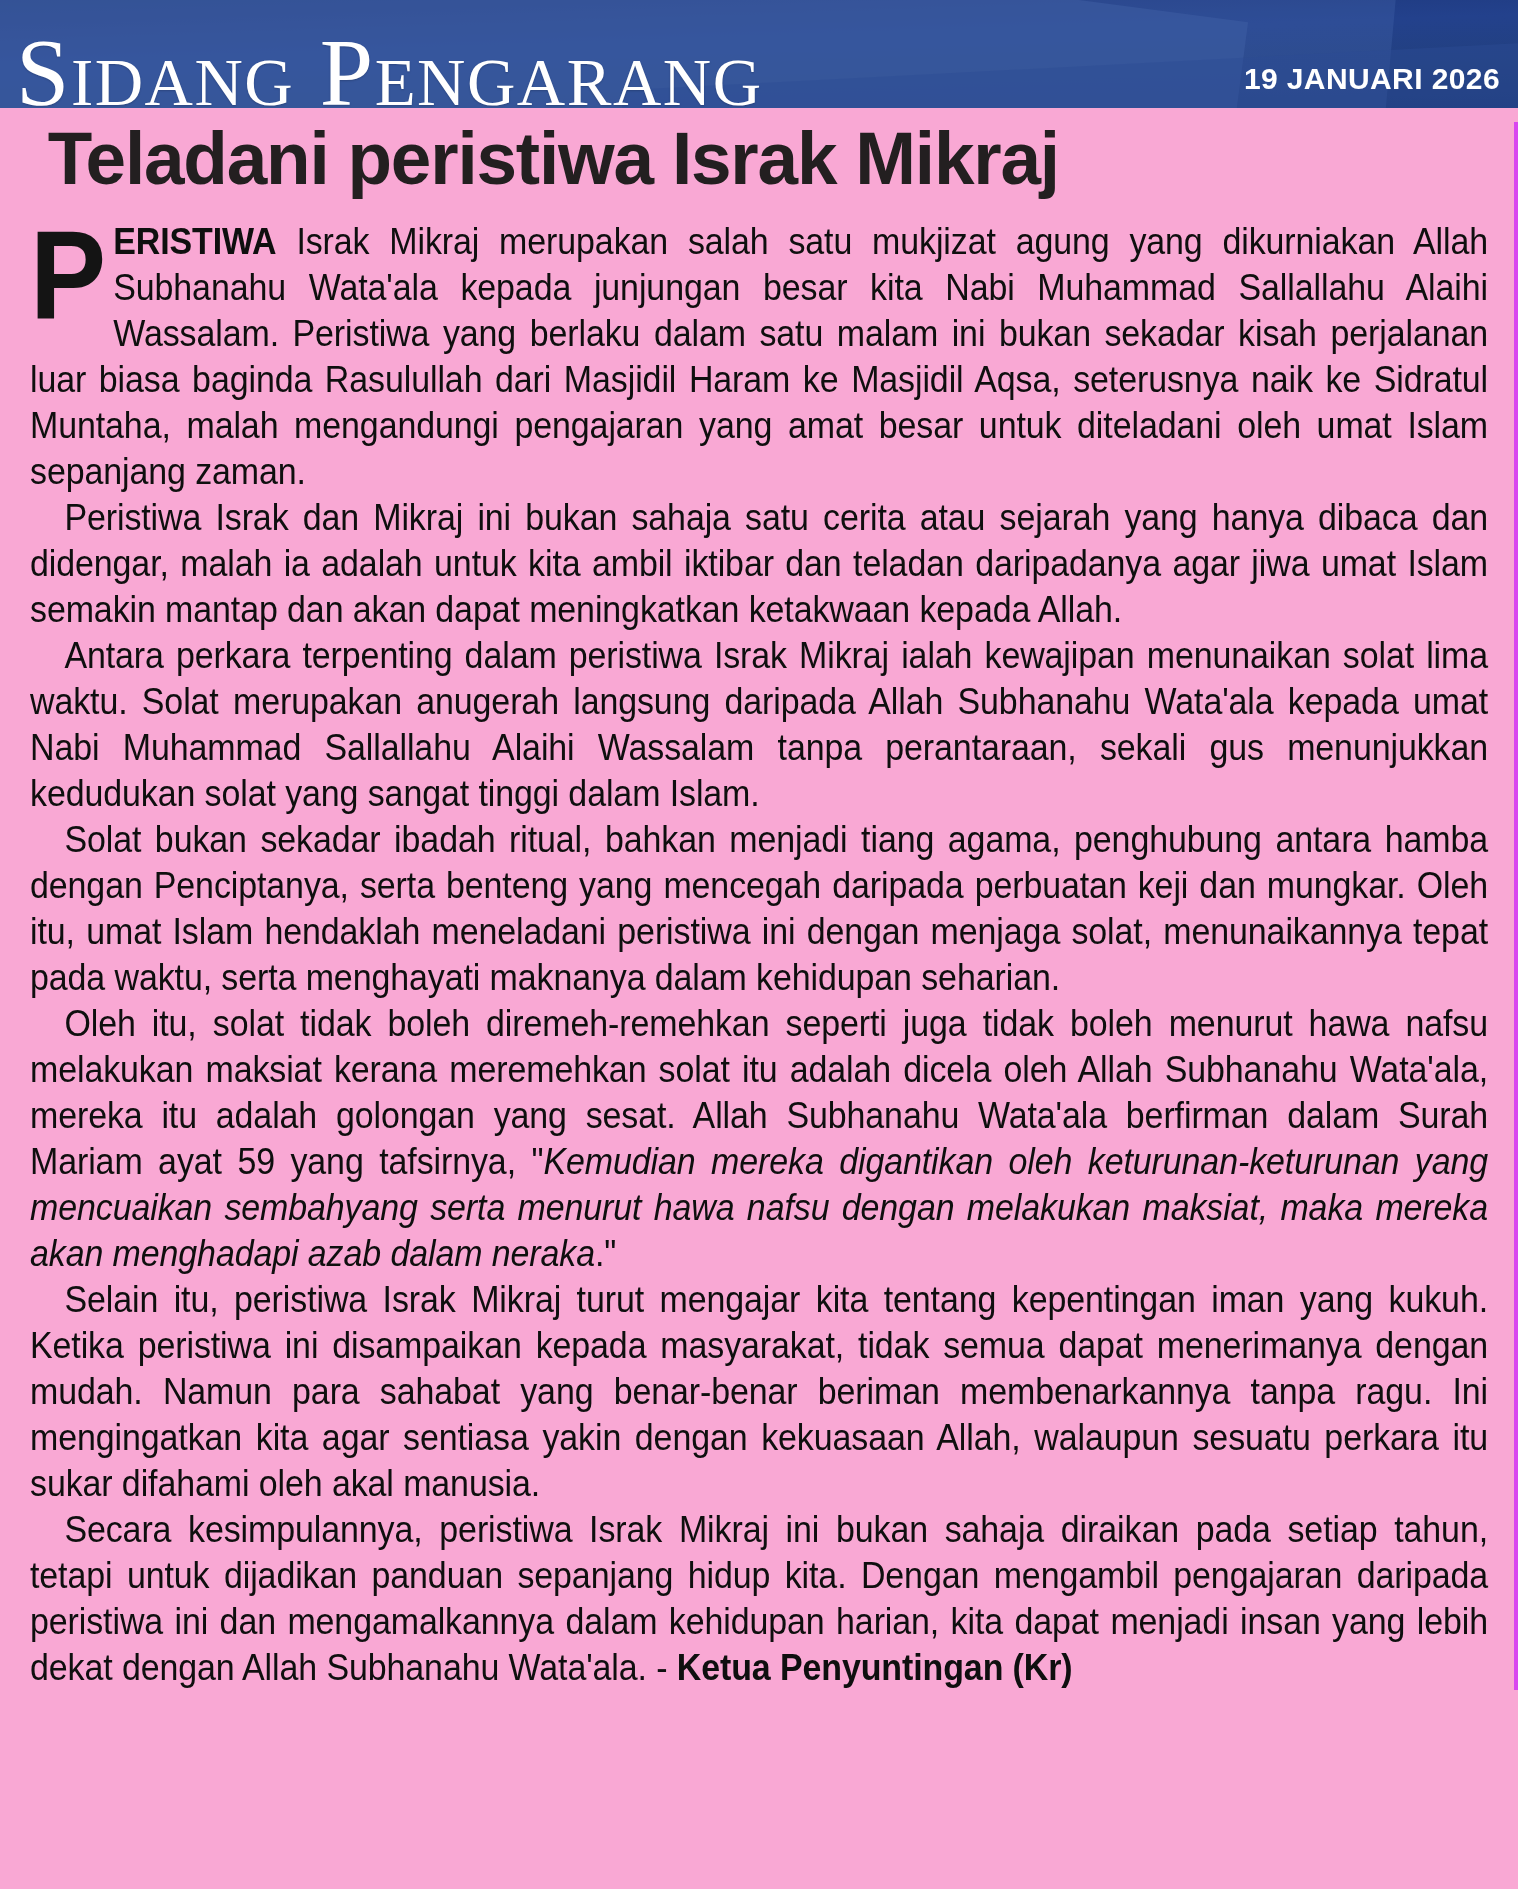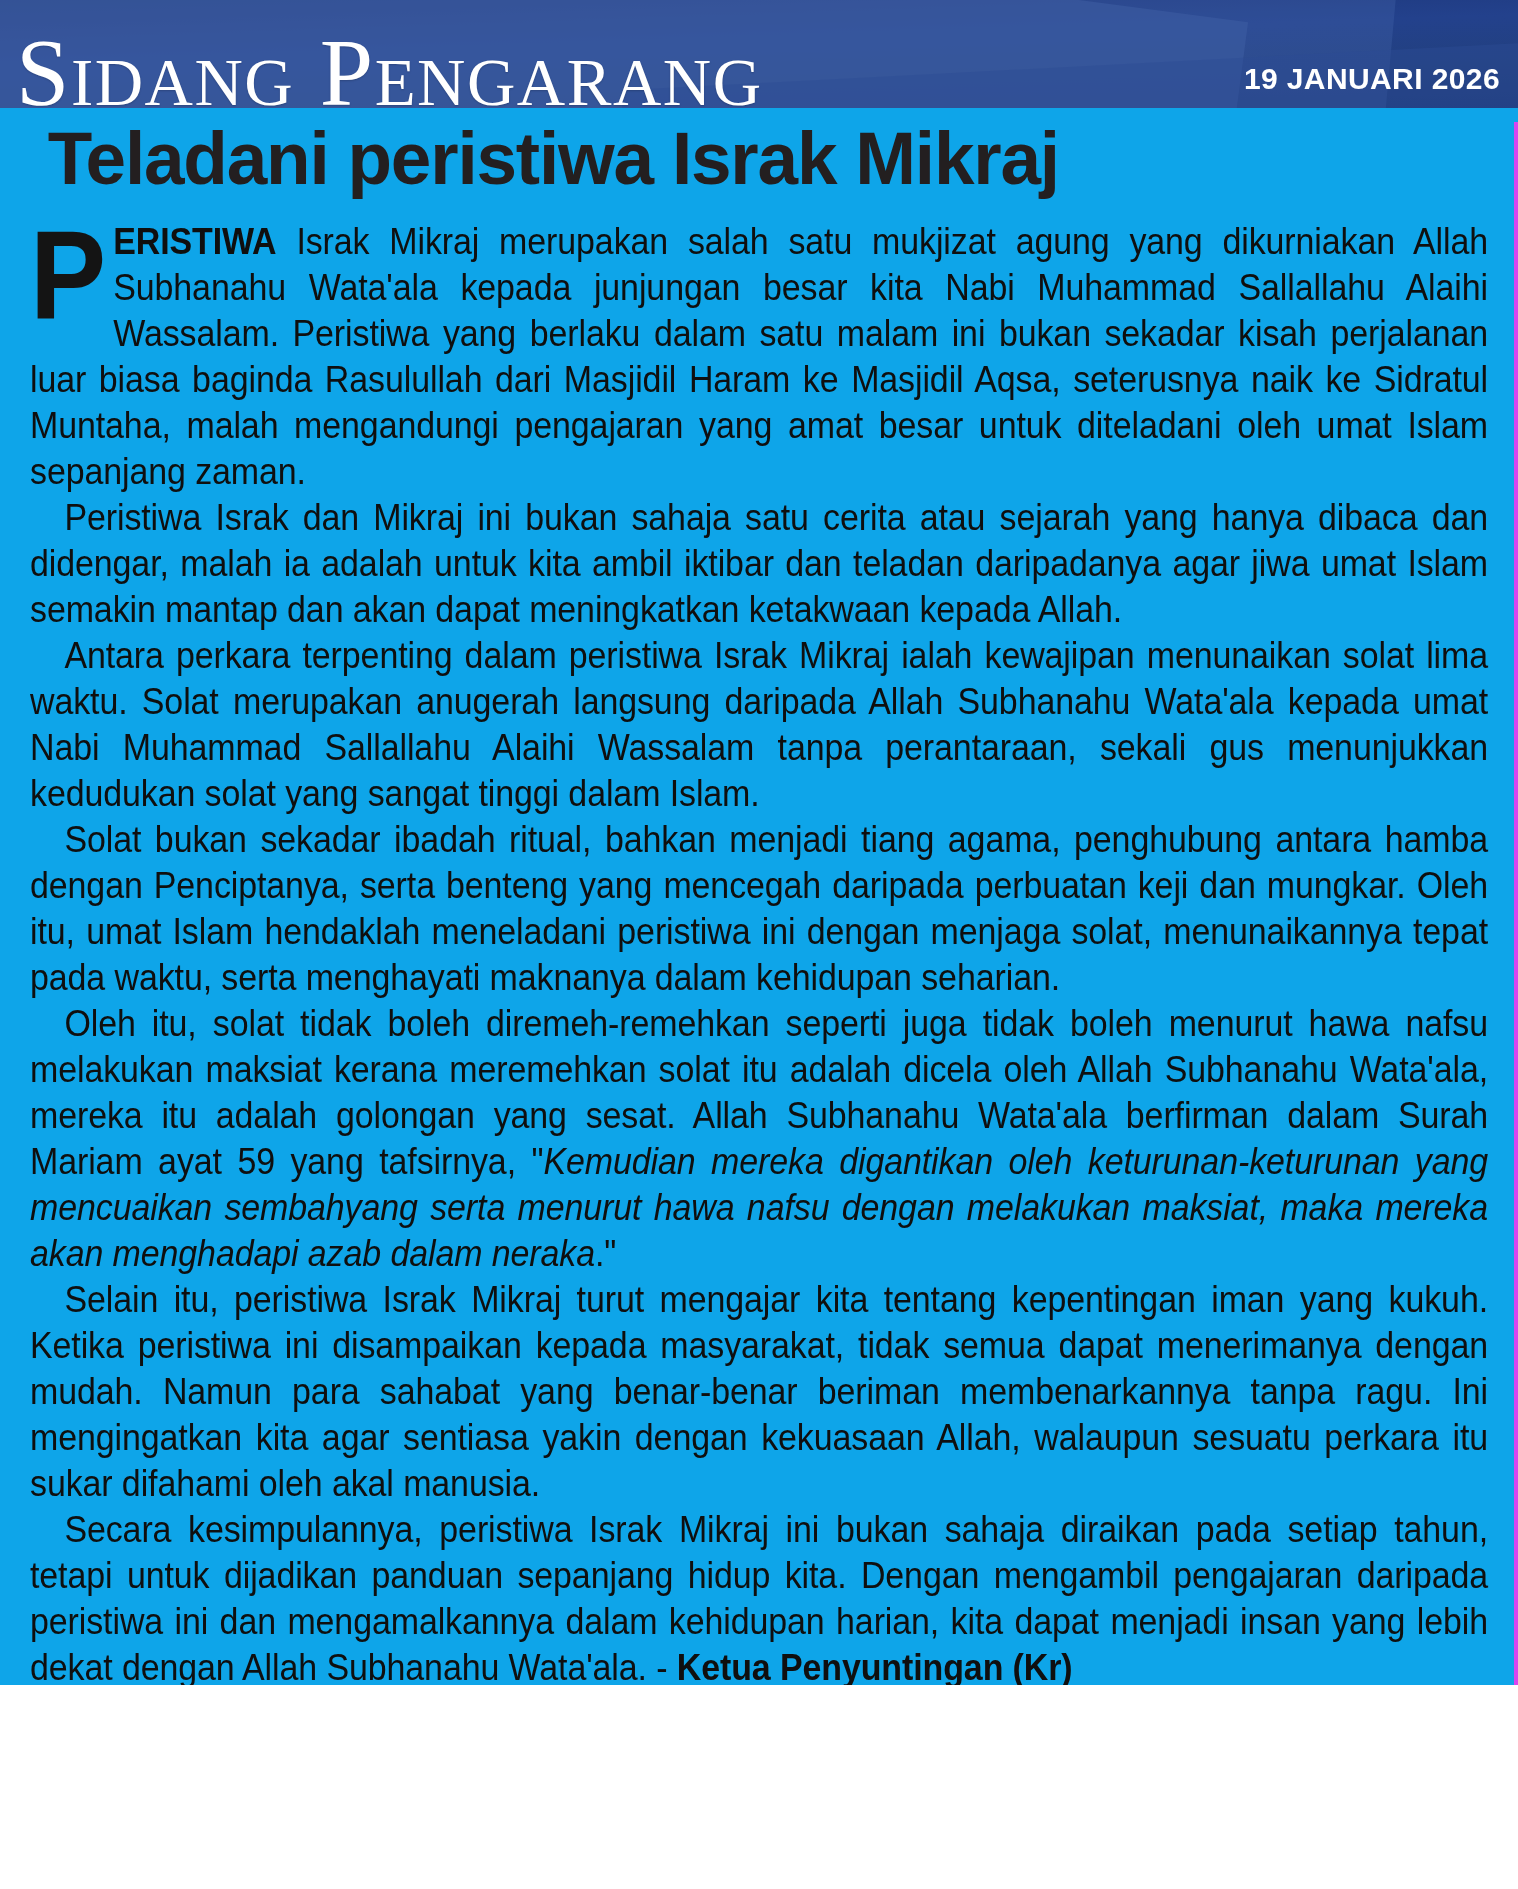--- a/index.html
+++ b/index.html
@@ -9,22 +9,22 @@
     background: #ffffff;
   }
   body {
     font-family: "Liberation Sans", sans-serif;
     -webkit-font-smoothing: antialiased;
   }
 
   .page {
     position: relative;
     width: 1518px;
-    height: 1685px;
-    background: #0ea5e9;
+    height: 1889px;
+    background: #f9a8d4;
     overflow: hidden;
     box-sizing: border-box;
   }
 
   
   .masthead {
     position: relative;
     width: 1518px;
     height: 108px;
     background: linear-gradient(178deg, #1b3475 0%, #23418c 42%, #22407f 72%, #1d3a7a 100%);

